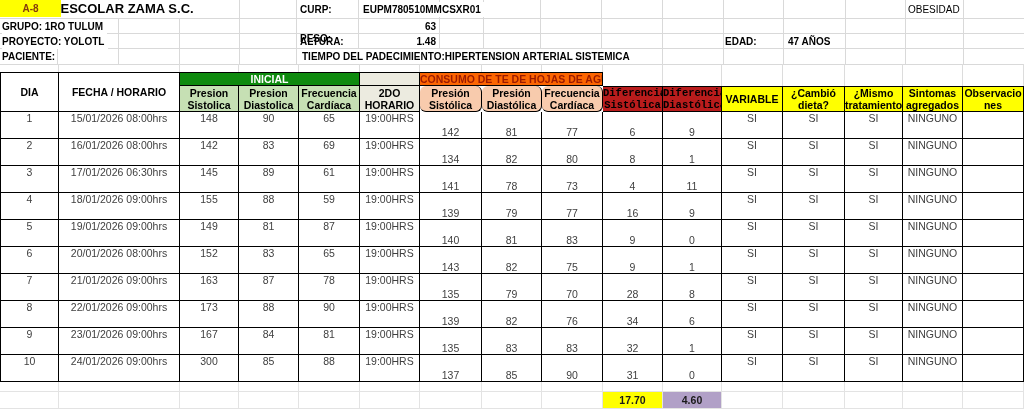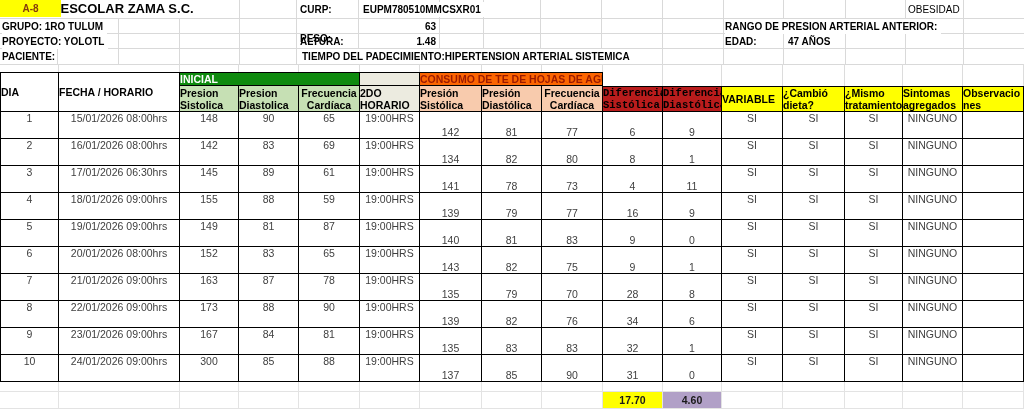--- a/index.html
+++ b/index.html
@@ -21,29 +21,29 @@
   
   table.grid{position:absolute;top:64px;left:0;width:1024px;border-collapse:separate;border-spacing:0;table-layout:fixed;}
   table.grid td{padding:0;margin:0;box-sizing:border-box;overflow:hidden;font-size:10.5px;}
   tr.r-ghost{height:8px;}  tr.r-band{height:14px;}  tr.r-sub{height:20px;}
   tr.datarow{height:27px;} tr.r-ghost2{height:10px;} tr.r-sum{height:17px;}
 
   td.g1{border-right:1px solid #dcdcdc;}
   td.g2{border-right:1px solid #e3e3e3;border-bottom:1px solid #e3e3e3;}
 
   td.hcell{border-right:1px solid #000;border-bottom:1px solid #000;font-weight:700;font-size:10px;
-           text-align:left;vertical-align:middle;line-height:1.15;}
+           text-align:center;vertical-align:middle;line-height:1.15;}
   td.first{border-left:1px solid #000;}
   td.btop{border-top:1px solid #000;}
   td.band-inicial{background:#0E8A0E;color:#fff;}
   td.band-beige{background:#ECEBE0;}
   td.band-consumo{background:#FC6602;color:#9C1A00;font-size:9.5px;white-space:nowrap;}
   td.sub-green{background:#C6E0B4;}
   td.sub-beige{background:#ECEBE0;}
-  td.sub-orange{background:#F8CBAD;}
+  td.sub-orange{background:#F8CBAD;border-radius:6px;}
   td.sub-cyan{background:#b91c1c;font-family:Liberation Mono, monospace;}
   td.sub-yellow{background:#FFFF00;}
   td.la{text-align:center;padding-left:3px;}
   td.obsw{word-break:break-all;}
 
   td.dcell{border-right:1px solid #000;border-bottom:1px solid #000;text-align:center;color:#404040;}
   td.c-top{vertical-align:top;padding-top:4px;}
   td.c-bot{vertical-align:bottom;padding-bottom:3px;}
 
   td.sum-y{background:#FFFF00;font-weight:700;text-align:center;vertical-align:middle;color:#1a1a1a;
@@ -80,21 +80,20 @@
 
     <span class="tcell title mask" style="left:2px;top:0">CENTRO ESCOLAR ZAMA S.C.</span>
     <span class="tcell" style="left:300px;top:2px">CURP:</span>
     <span class="tcell mask" style="left:363px;top:2px">EUPM780510MMCSXR01</span>
     <span class="code-badge">A-8</span>
     <span class="tcell reg" style="left:908px;top:2px">OBESIDAD</span>
 
     <span class="tcell mask" style="left:2px;top:19px">GRUPO: 1RO TULUM</span>
     <span class="tcell" style="left:300px;top:31px">PESO:</span>
     <span class="tcell vright" style="left:358px;top:19px;width:78px">63</span>
-    <span class="tcell mask" style="left:725px;top:19px">RANGO DE PRESION ARTERIAL ANTERIOR:</span>
 
     <span class="tcell mask" style="left:2px;top:34px">PROYECTO: YOLOTL</span>
     <span class="tcell" style="left:300px;top:34px">ALTURA:</span>
     <span class="tcell vright" style="left:358px;top:34px;width:78px">1.48</span>
     <span class="tcell" style="left:725px;top:34px">EDAD:</span>
     <span class="tcell" style="left:788px;top:34px">47 AÑOS</span>
 
     <span class="tcell" style="left:2px;top:49px">PACIENTE:</span>
     <span class="tcell mask" style="left:302px;top:49px">TIEMPO DEL PADECIMIENTO:HIPERTENSION ARTERIAL SISTEMICA</span>
   </div>

